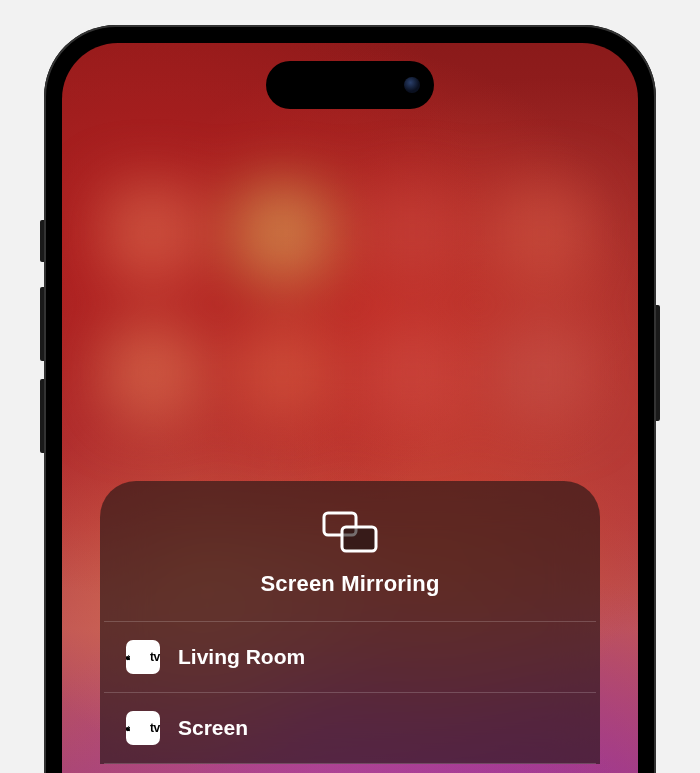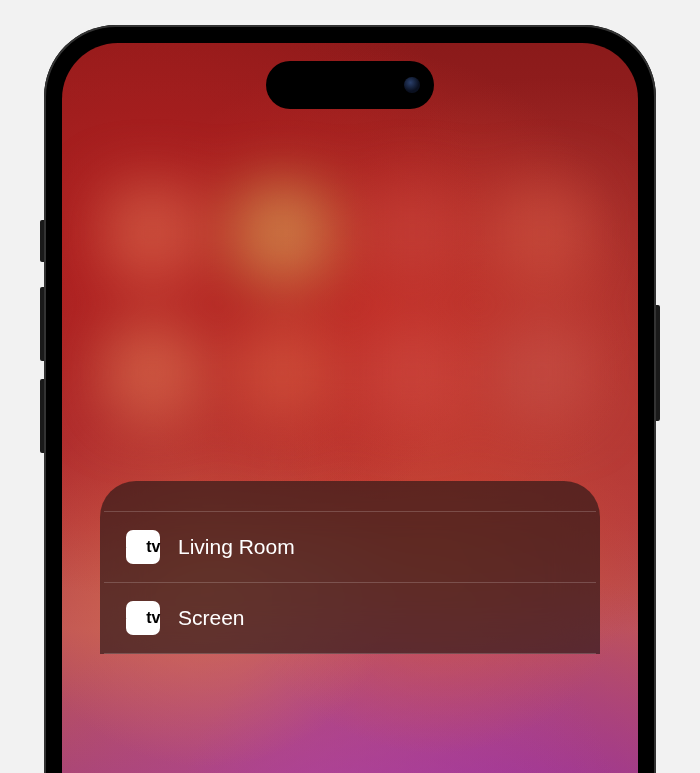--- a/index.html
+++ b/index.html
@@ -186,31 +186,31 @@
       justify-content: center;
       flex-shrink: 0;
       gap: 1px;
     }
 
     .tv-badge svg {
       display: block;
     }
 
     .tv-text {
-      font-size: 16px;
+      font-size: 12px;
       font-weight: 700;
       color: #000;
       letter-spacing: -0.3px;
       margin-left: 19px;
     }
 
     .device-label {
       color: #fff;
       font-size: 21px;
-      font-weight: 400;
+      font-weight: 700;
     }
   </style>
 </head>
 <body>
 
 <div class="phone-frame">
   <div class="side-button-left-1"></div>
   <div class="side-button-left-2"></div>
   <div class="side-button-left-3"></div>
   <div class="side-button-right"></div>
@@ -226,20 +226,29 @@
       <div class="blob blob6"></div>
       <div class="blob blob7"></div>
       <div class="blob blob8"></div>
     </div>
 
     <div class="dynamic-island">
       <div class="camera-dot"></div>
     </div>
 
     <div class="mirroring-sheet">
+      <div class="sheet-header">
+        <span class="mirror-icon">
+          <svg width="56" height="42" viewBox="0 0 56 42" fill="none">
+            <rect x="2" y="2" width="32" height="22" rx="4" stroke="#fff" stroke-width="3"></rect>
+            <rect x="20" y="16" width="34" height="24" rx="4" fill="rgba(30,20,20,0.62)" stroke="#fff" stroke-width="3"></rect>
+          </svg>
+        </span>
+        <div class="sheet-title">Screen Mirroring</div>
+      </div>
 
       <div class="device-list">
 
         <div class="device-row">
           <div class="tv-badge">
             <svg width="10" height="12" viewBox="0 0 10 12">
               <path d="M7.5 2.1c.5-.6.85-1.45.75-2.1-.75.05-1.65.5-2.2 1.1-.5.55-.9 1.4-.8 2.2.85.05 1.7-.55 2.25-1.2zM8.25 3.3c-1.2-.1-2.25.7-2.8.7-.6 0-1.45-.65-2.4-.65C1.8 3.4.65 4.1.05 5.25c-1.3 2.25-.35 5.6.9 7.4.6.9 1.35 1.9 2.3 1.85.9-.05 1.25-.6 2.35-.6s1.4.6 2.4.55c1 0 1.6-.9 2.2-1.8.7-1 1-2 1-2.05-.05 0-1.9-.75-1.9-2.9 0-1.8 1.45-2.65 1.5-2.7-.85-1.2-2.1-1.35-2.55-1.4z" fill="#000"></path>
             </svg>
             <span class="tv-text">tv</span>
           </div>

